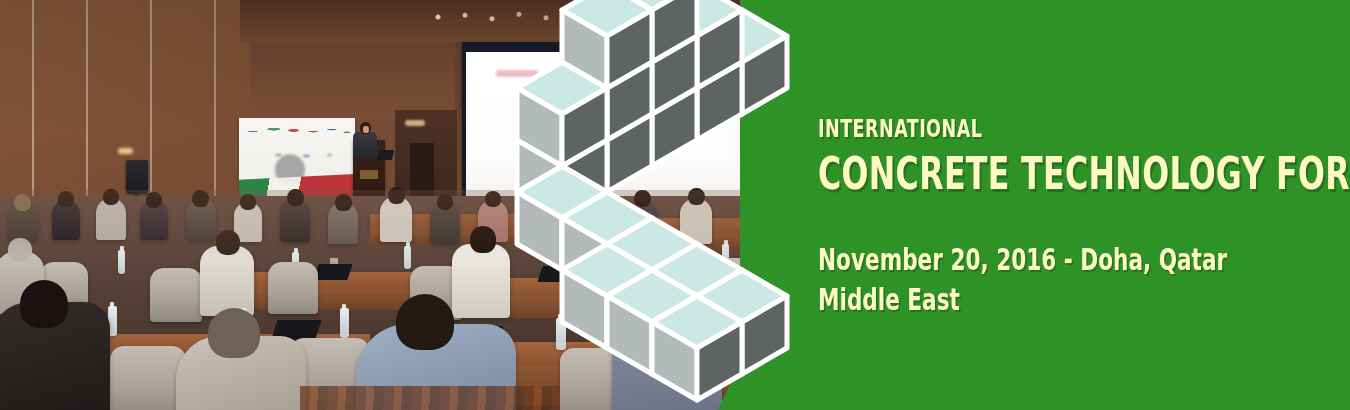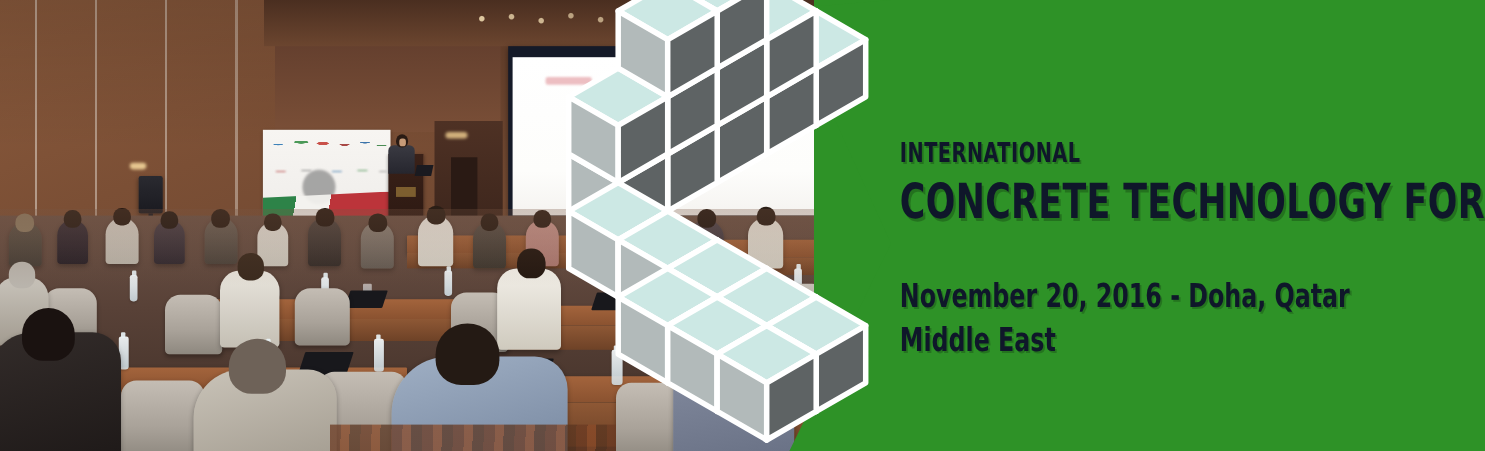--- a/index.html
+++ b/index.html
@@ -235,22 +235,22 @@
 
   
   .logo{
     position:absolute;left:520px;top:-8px;width:300px;height:426px;
     pointer-events:none;
   }
   .logo svg{display:block;width:300px;height:426px;overflow:visible;}
 
   
   .text-block{
-    position:absolute;left:818px;top:126px;width:520px;
-    color:#0f172a;
+    position:absolute;left:818px;top:116px;width:520px;
+    color:#fef9c3;
   }
   .t-intl{
     font-family:"DejaVu Sans Condensed","Liberation Sans Narrow","Liberation Sans",sans-serif;
     font-weight:700;
     font-size:25px;
     letter-spacing:.6px;
     line-height:1;
     transform:scaleX(.78);
     transform-origin:left center;
     text-shadow:2px 2px 0 rgba(0,0,0,.22);

